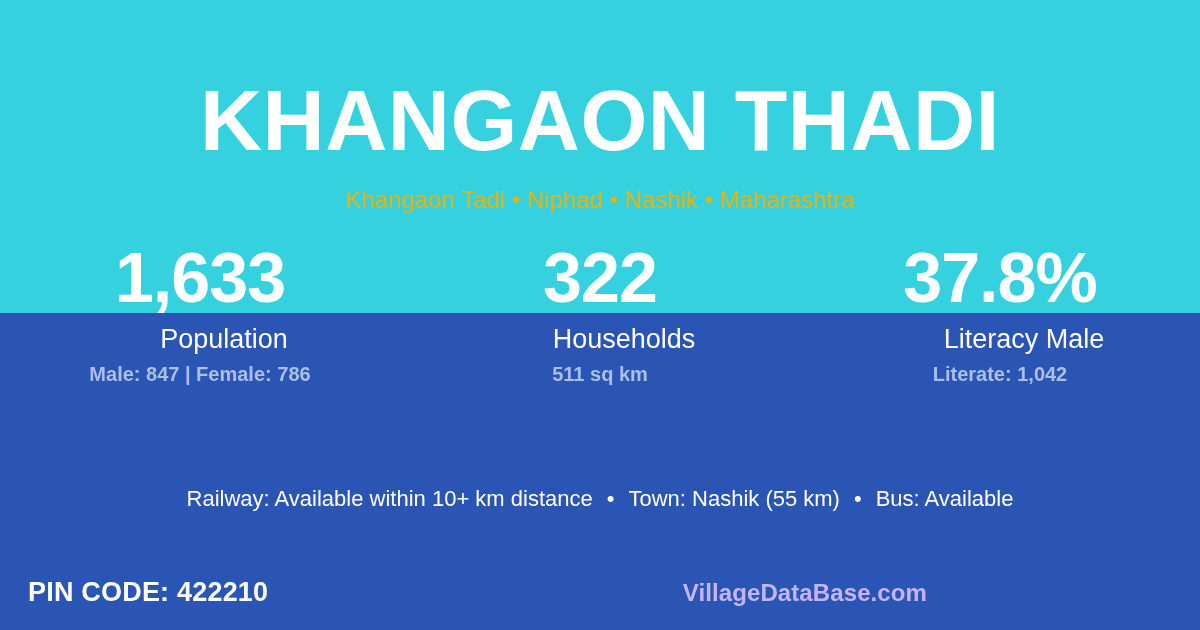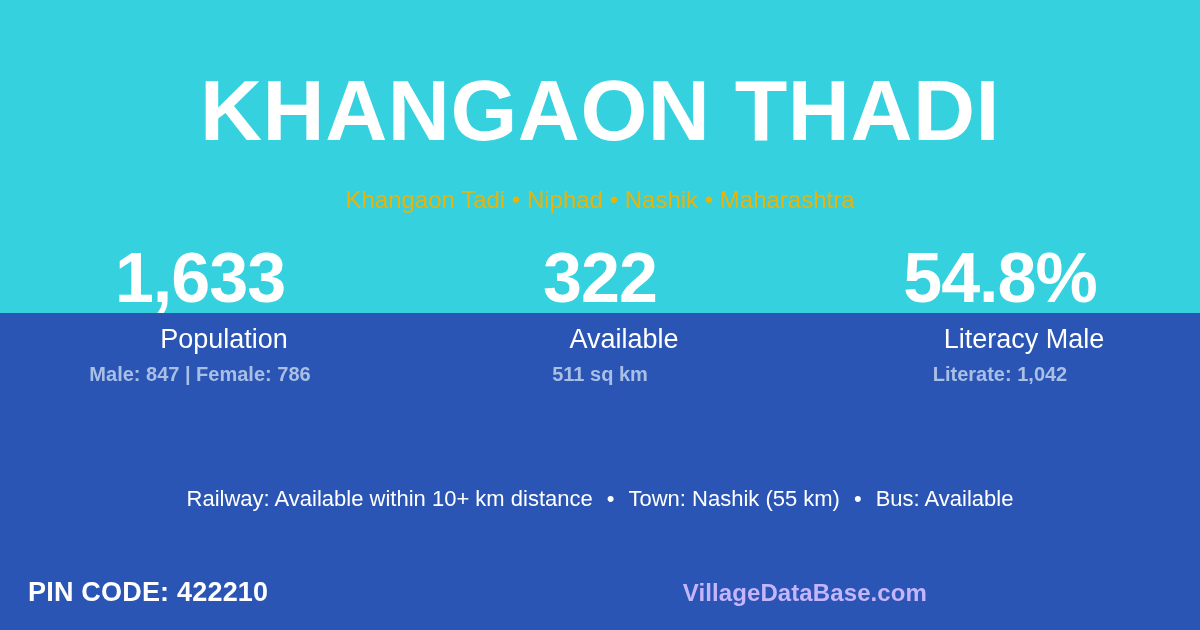--- a/index.html
+++ b/index.html
@@ -38,21 +38,21 @@
     left: 0;
     top: 0;
     width: 1200px;
     text-align: center;
   }
 
   .title {
     margin: 0;
     padding: 0;
     position: absolute;
-    top: 62px;
+    top: 72px;
     left: 0;
     width: 1200px;
     font-size: 86px;
     line-height: 96px;
     font-weight: 700;
     letter-spacing: 0.5px;
     color: #ffffff;
     white-space: nowrap;
   }
 
@@ -179,26 +179,26 @@
   <div class="stats">
 
     <div class="stat">
       <div class="stat-value">1,633</div>
       <div class="stat-label">Population</div>
       <div class="stat-sub">Male: 847 | Female: 786</div>
     </div>
 
     <div class="stat">
       <div class="stat-value">322</div>
-      <div class="stat-label">Available</div>
+      <div class="stat-label">Households</div>
       <div class="stat-sub">511 sq km</div>
     </div>
 
     <div class="stat">
-      <div class="stat-value">54.8%</div>
+      <div class="stat-value">37.8%</div>
       <div class="stat-label">Literacy Male</div>
       <div class="stat-sub">Literate: 1,042</div>
     </div>
 
   </div>
 
   <div class="amenities">
     <span>Railway: Available within 10+ km distance</span><span class="sep">•</span><span>Town: Nashik (55 km)</span><span class="sep">•</span><span>Bus: Available</span>
   </div>
 

